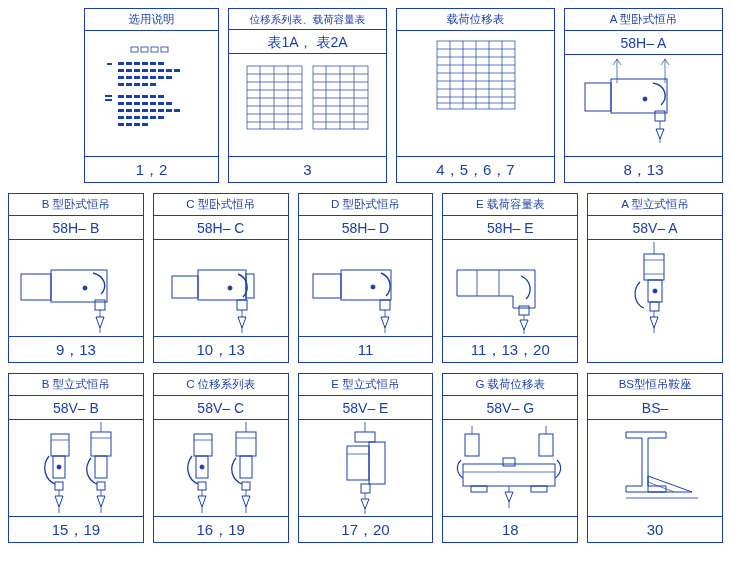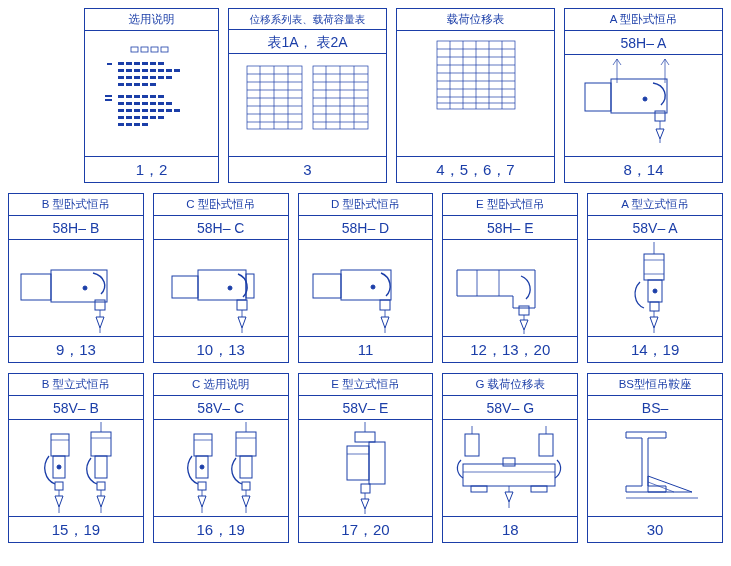--- a/index.html
+++ b/index.html
@@ -180,21 +180,21 @@
             <rect x="46" y="24" width="56" height="34"></rect>
             <path d="M88 28 C100 30 104 42 96 50" stroke-width="1.4"></path>
             <circle cx="80" cy="44" r="2" fill="#1b3ea8"></circle>
             <rect x="90" y="56" width="10" height="10"></rect>
             <line x1="95" y1="66" x2="95" y2="74" stroke-width="0.8"></line>
             <path d="M91 74 L99 74 L95 84 Z"></path>
             <line x1="95" y1="84" x2="95" y2="88" stroke-width="0.8"></line>
           </g>
         </svg>
       </div>
-      <div class="ftr">8，14</div>
+      <div class="ftr">8，13</div>
     </div>
   </div>
 
   <div class="row row2 r2">
 
     <div class="card">
       <div class="hdr">B 型卧式恒吊</div>
       <div class="hdr2">58H–  B</div>
       <div class="body">
         <svg width="133" height="95" viewBox="0 0 133 95">
@@ -248,38 +248,38 @@
             <line x1="86" y1="70" x2="86" y2="77" stroke-width="0.8"></line>
             <path d="M82 77 L90 77 L86 88 Z"></path>
             <line x1="86" y1="88" x2="86" y2="93" stroke-width="0.8"></line>
           </g>
         </svg>
       </div>
       <div class="ftr">11</div>
     </div>
 
     <div class="card">
-      <div class="hdr">E 型卧式恒吊</div>
+      <div class="hdr">E 载荷容量表</div>
       <div class="hdr2">58H–  E</div>
       <div class="body">
         <svg width="133" height="95" viewBox="0 0 133 95">
           <g stroke="#1b3ea8" stroke-width="1" fill="none">
             <path d="M14 30 L92 30 L92 68 L70 68"></path>
             <path d="M14 30 L14 56 L70 56 L70 68"></path>
             <line x1="34" y1="30" x2="34" y2="56" stroke-width="0.8"></line>
             <line x1="56" y1="30" x2="56" y2="56" stroke-width="0.8"></line>
             <path d="M78 36 C88 40 90 52 83 59" stroke-width="1.3"></path>
             <rect x="76" y="66" width="10" height="9"></rect>
             <line x1="81" y1="75" x2="81" y2="80" stroke-width="0.8"></line>
             <path d="M77 80 L85 80 L81 90 Z"></path>
             <line x1="81" y1="90" x2="81" y2="94" stroke-width="0.8"></line>
           </g>
         </svg>
       </div>
-      <div class="ftr">12，13，20</div>
+      <div class="ftr">11，13，20</div>
     </div>
 
     <div class="card">
       <div class="hdr">A 型立式恒吊</div>
       <div class="hdr2">58V–  A</div>
       <div class="body">
         <svg width="133" height="95" viewBox="0 0 133 95">
           <g stroke="#1b3ea8" stroke-width="1" fill="none">
             <line x1="66" y1="2" x2="66" y2="14" stroke-width="0.8"></line>
             <rect x="56" y="14" width="20" height="26"></rect>
@@ -288,21 +288,20 @@
             <path d="M52 42 C44 50 46 64 56 68" stroke-width="1.3"></path>
             <rect x="60" y="40" width="14" height="22"></rect>
             <circle cx="67" cy="51" r="2" fill="#1b3ea8"></circle>
             <rect x="62" y="62" width="9" height="9"></rect>
             <line x1="66" y1="71" x2="66" y2="77" stroke-width="0.8"></line>
             <path d="M62 77 L70 77 L66 88 Z"></path>
             <line x1="66" y1="88" x2="66" y2="93" stroke-width="0.8"></line>
           </g>
         </svg>
       </div>
-      <div class="ftr">14，19</div>
     </div>
   </div>
 
   <div class="row row3 r3">
 
     <div class="card">
       <div class="hdr">B 型立式恒吊</div>
       <div class="hdr2">58V–  B</div>
       <div class="body">
         <svg width="133" height="95" viewBox="0 0 133 95">
@@ -326,21 +325,21 @@
             <line x1="92" y1="70" x2="92" y2="76" stroke-width="0.8"></line>
             <path d="M88 76 L96 76 L92 87 Z"></path>
             <line x1="92" y1="87" x2="92" y2="93" stroke-width="0.8"></line>
           </g>
         </svg>
       </div>
       <div class="ftr">15，19</div>
     </div>
 
     <div class="card">
-      <div class="hdr">C 选用说明</div>
+      <div class="hdr">C 位移系列表</div>
       <div class="hdr2">58V–  C</div>
       <div class="body">
         <svg width="133" height="95" viewBox="0 0 133 95">
           <g stroke="#1b3ea8" stroke-width="1" fill="none">
             <rect x="40" y="14" width="18" height="22"></rect>
             <line x1="40" y1="20" x2="58" y2="20" stroke-width="0.7"></line>
             <path d="M38 36 C30 46 34 60 44 64" stroke-width="1.3"></path>
             <rect x="42" y="36" width="12" height="22"></rect>
             <circle cx="48" cy="47" r="2" fill="#1b3ea8"></circle>
             <rect x="44" y="62" width="8" height="8"></rect>

